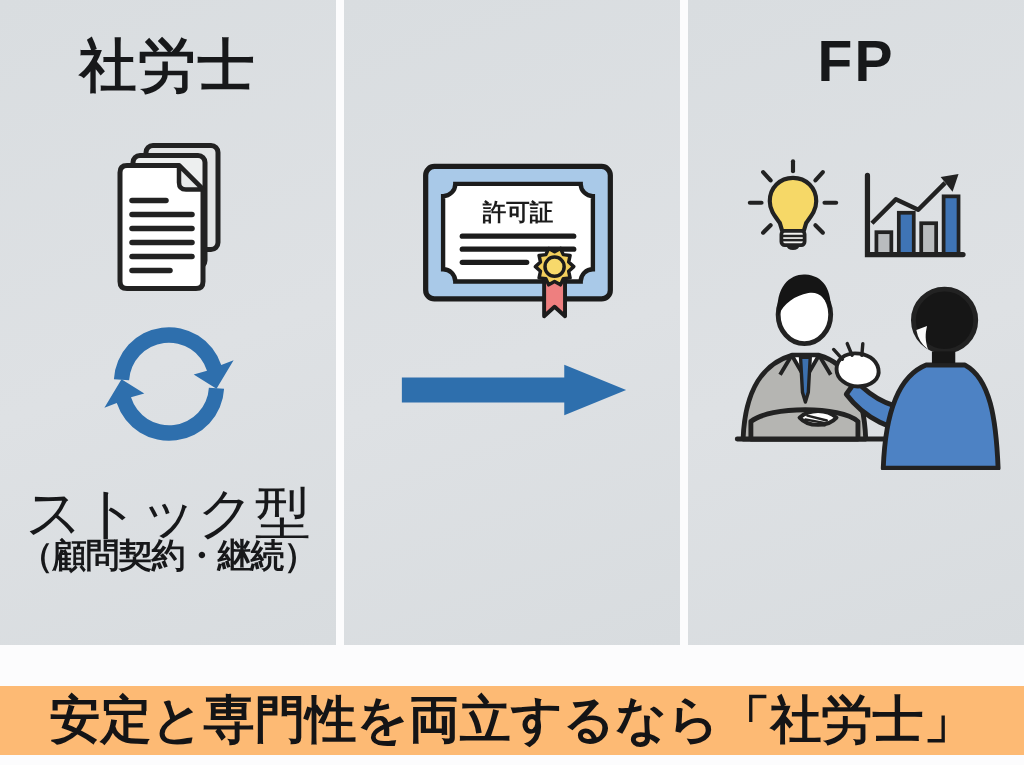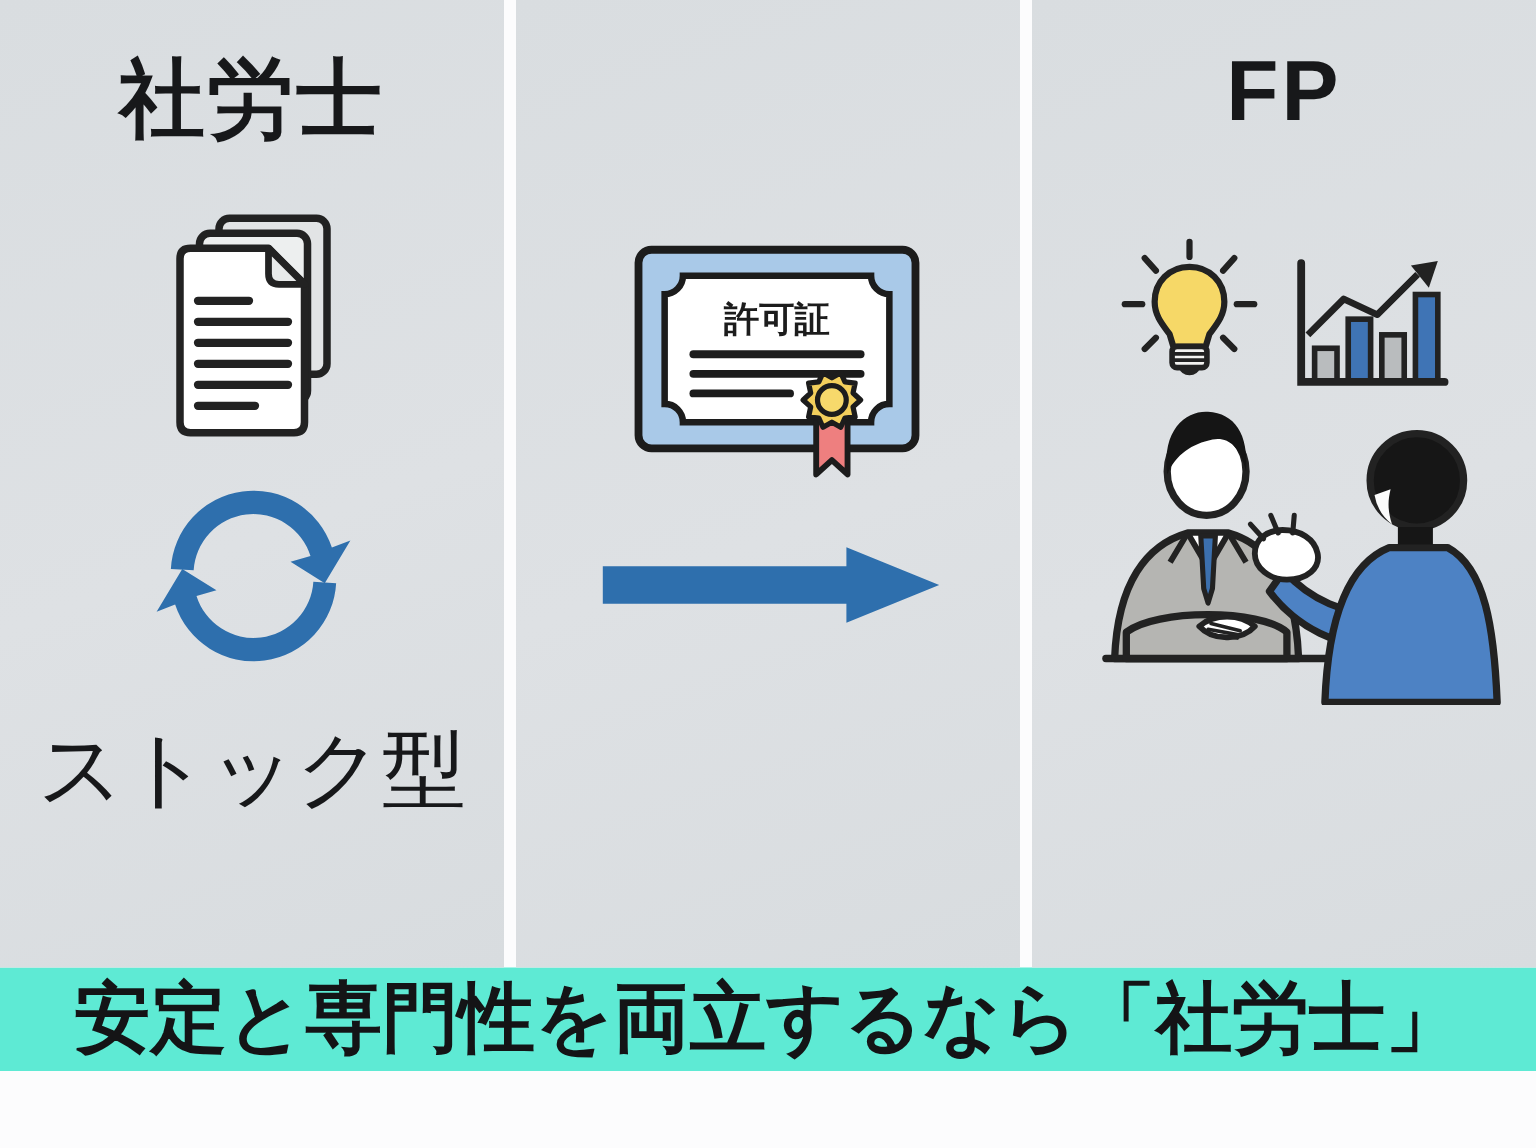--- a/index.html
+++ b/index.html
@@ -3,21 +3,21 @@
 <meta charset="utf-8">
 <style>
   * { margin:0; padding:0; box-sizing:border-box; }
   html,body { width:1024px; height:765px; }
   body {
     font-family: "Liberation Sans", "DejaVu Sans", sans-serif;
     background:#fcfcfd;
     width:1024px; height:765px; overflow:hidden;
     color:#17181a;
   }
-  .infographic { width:1024px; height:606px; display:flex; flex-direction:column; }
+  .infographic { width:1024px; height:606px; display:flex; flex-direction:column;gap:41px; }
   .columns {
     height:645px; display:flex; gap:8px; background:#fcfcfd;
   }
   .column {
     width:336px; height:645px; position:relative;
     background:#dce0e3;
     background:linear-gradient(160deg,#d9dde0 0%,#dee1e4 55%,#d8dcdf 100%);
   }
   .col-title {
     position:absolute; top:28px; left:0; width:100%;
@@ -39,21 +39,21 @@
   .type-label {
     position:absolute; top:476px; left:0; width:100%;
     text-align:center; font-size:56px; font-weight:400; color:#17181a;
   }
   .sub-label {
     position:absolute; top:533px; left:0; width:100%;
     text-align:center; font-size:34px; font-weight:800;
     letter-spacing:-1px; color:#17181a; white-space:nowrap;
   }
   .banner {
-    height:120px; background:#5eead4;
+    height:120px; background:#fdba74;
     display:flex; align-items:center; justify-content:center;
   }
   .banner-text {
     font-size:51px; font-weight:800; color:#141416;
     letter-spacing:0px; white-space:nowrap;
   }
 </style>
 </head>
 <body>
 
@@ -79,20 +79,21 @@
       </svg>
 
       <svg class="icon-abs cycle-icon" viewBox="0 0 160 160">
         <g fill="#2e6fad">
           <path d="M22 75 A58 58 0 0 1 135 60 L148 55 L130 85 L106 70 L120 66 A42 42 0 0 0 38 76 Z"></path>
           <path d="M22 75 A58 58 0 0 1 135 60 L148 55 L130 85 L106 70 L120 66 A42 42 0 0 0 38 76 Z" transform="rotate(180 80 80)"></path>
         </g>
       </svg>
 
       <div class="type-label">ストック型</div>
+      <div class="sub-label">（顧問契約・継続）</div>
     </section>
 
     <section class="column">
 
       <svg class="icon-abs cert-icon" viewBox="0 0 220 186">
         <rect x="4" y="4" width="212" height="152" rx="10" fill="#a9c9e8" stroke="#1c1c1c" stroke-width="6"></rect>
         <path d="M38 24 H182 A14 14 0 0 0 196 38 V122 A14 14 0 0 0 182 136 H38 A14 14 0 0 0 24 122 V38 A14 14 0 0 0 38 24 Z" fill="#ffffff" stroke="#1c1c1c" stroke-width="5"></path>
         <text x="110" y="66" text-anchor="middle" font-size="27" font-weight="800" fill="#1c1c1c">許可証</text>
         <g stroke="#1c1c1c" stroke-width="6" stroke-linecap="round">
           <path d="M46 84 H174"></path>

